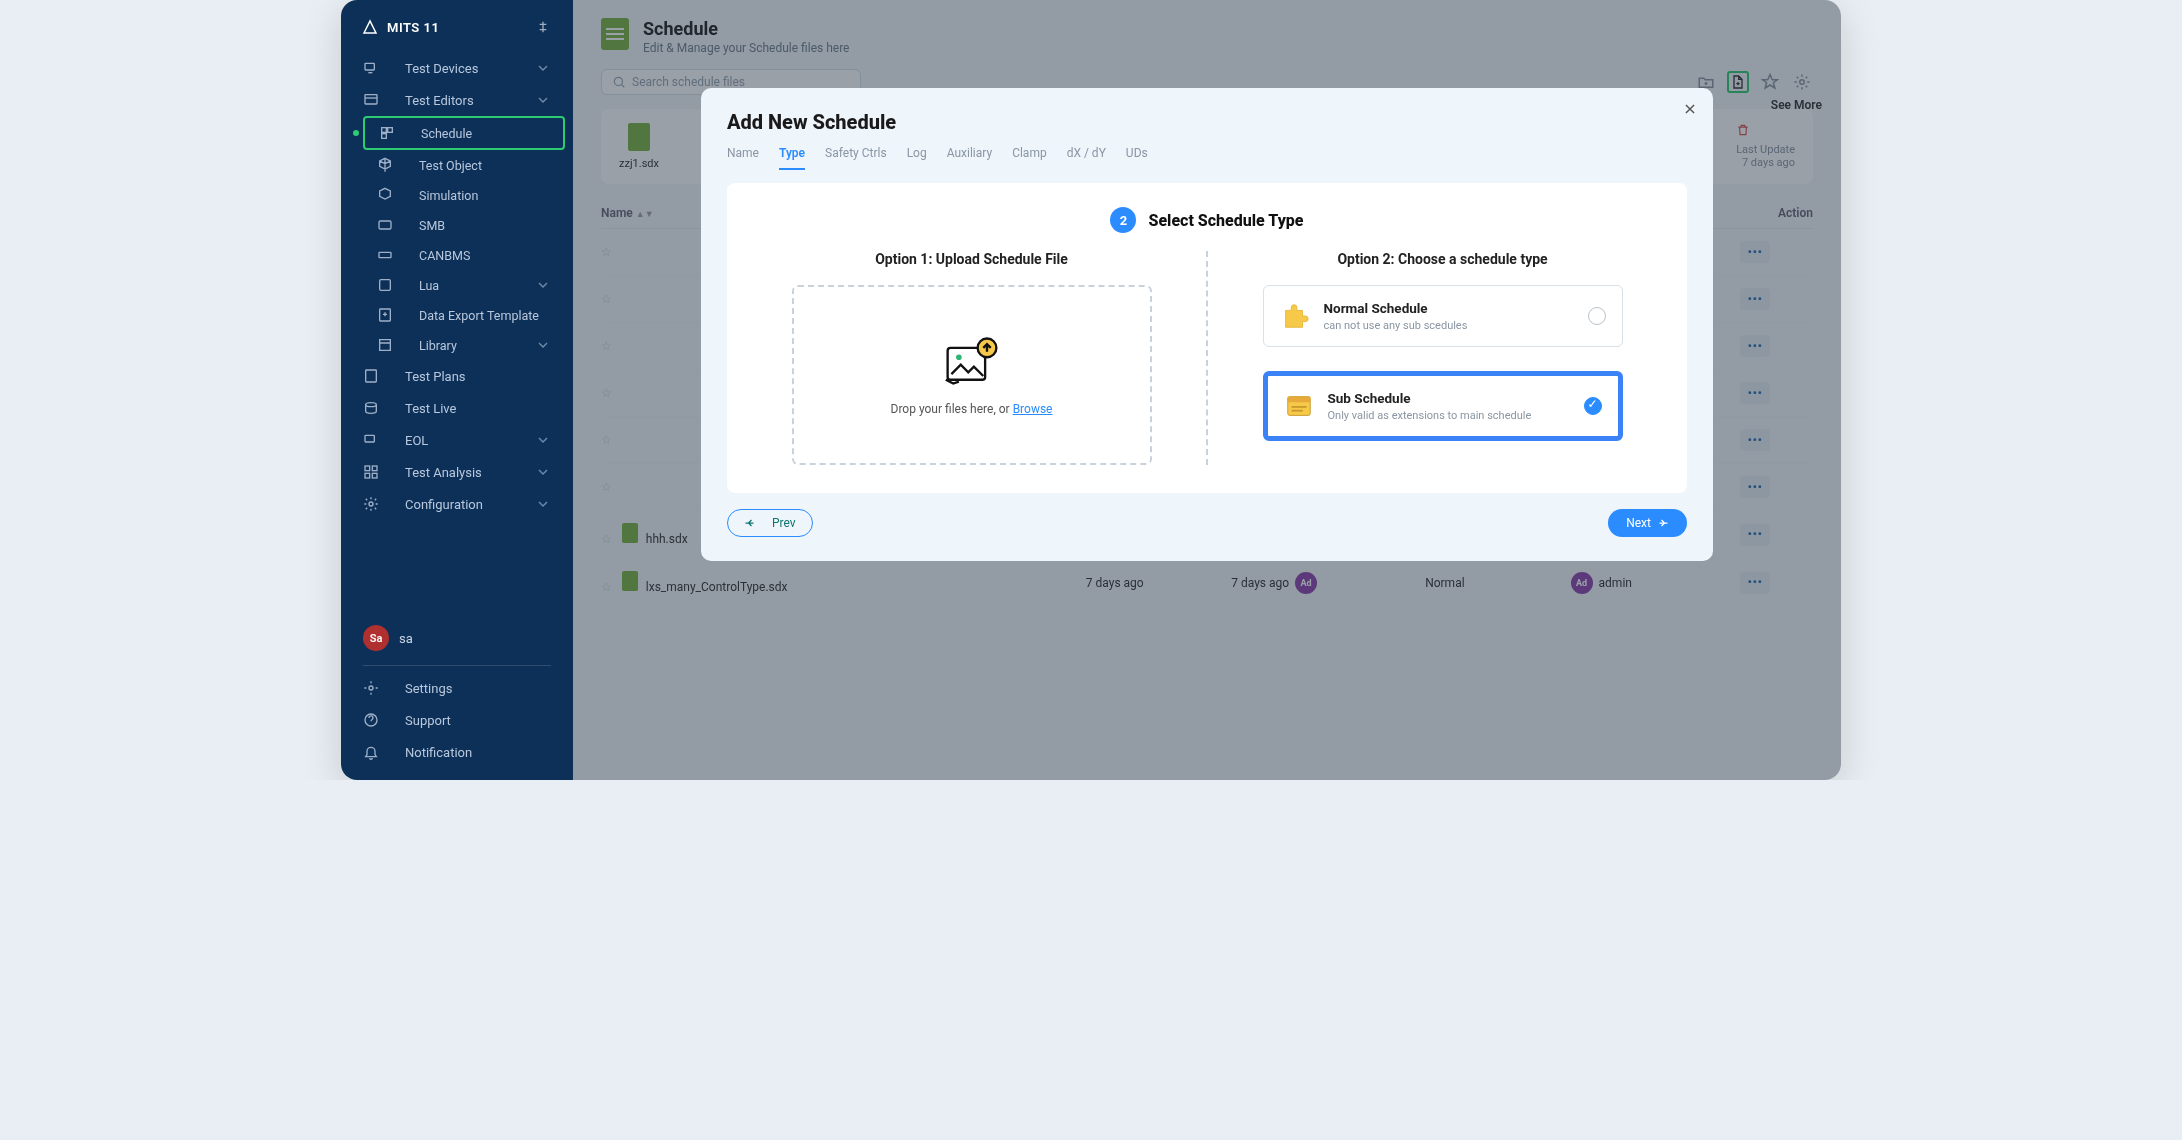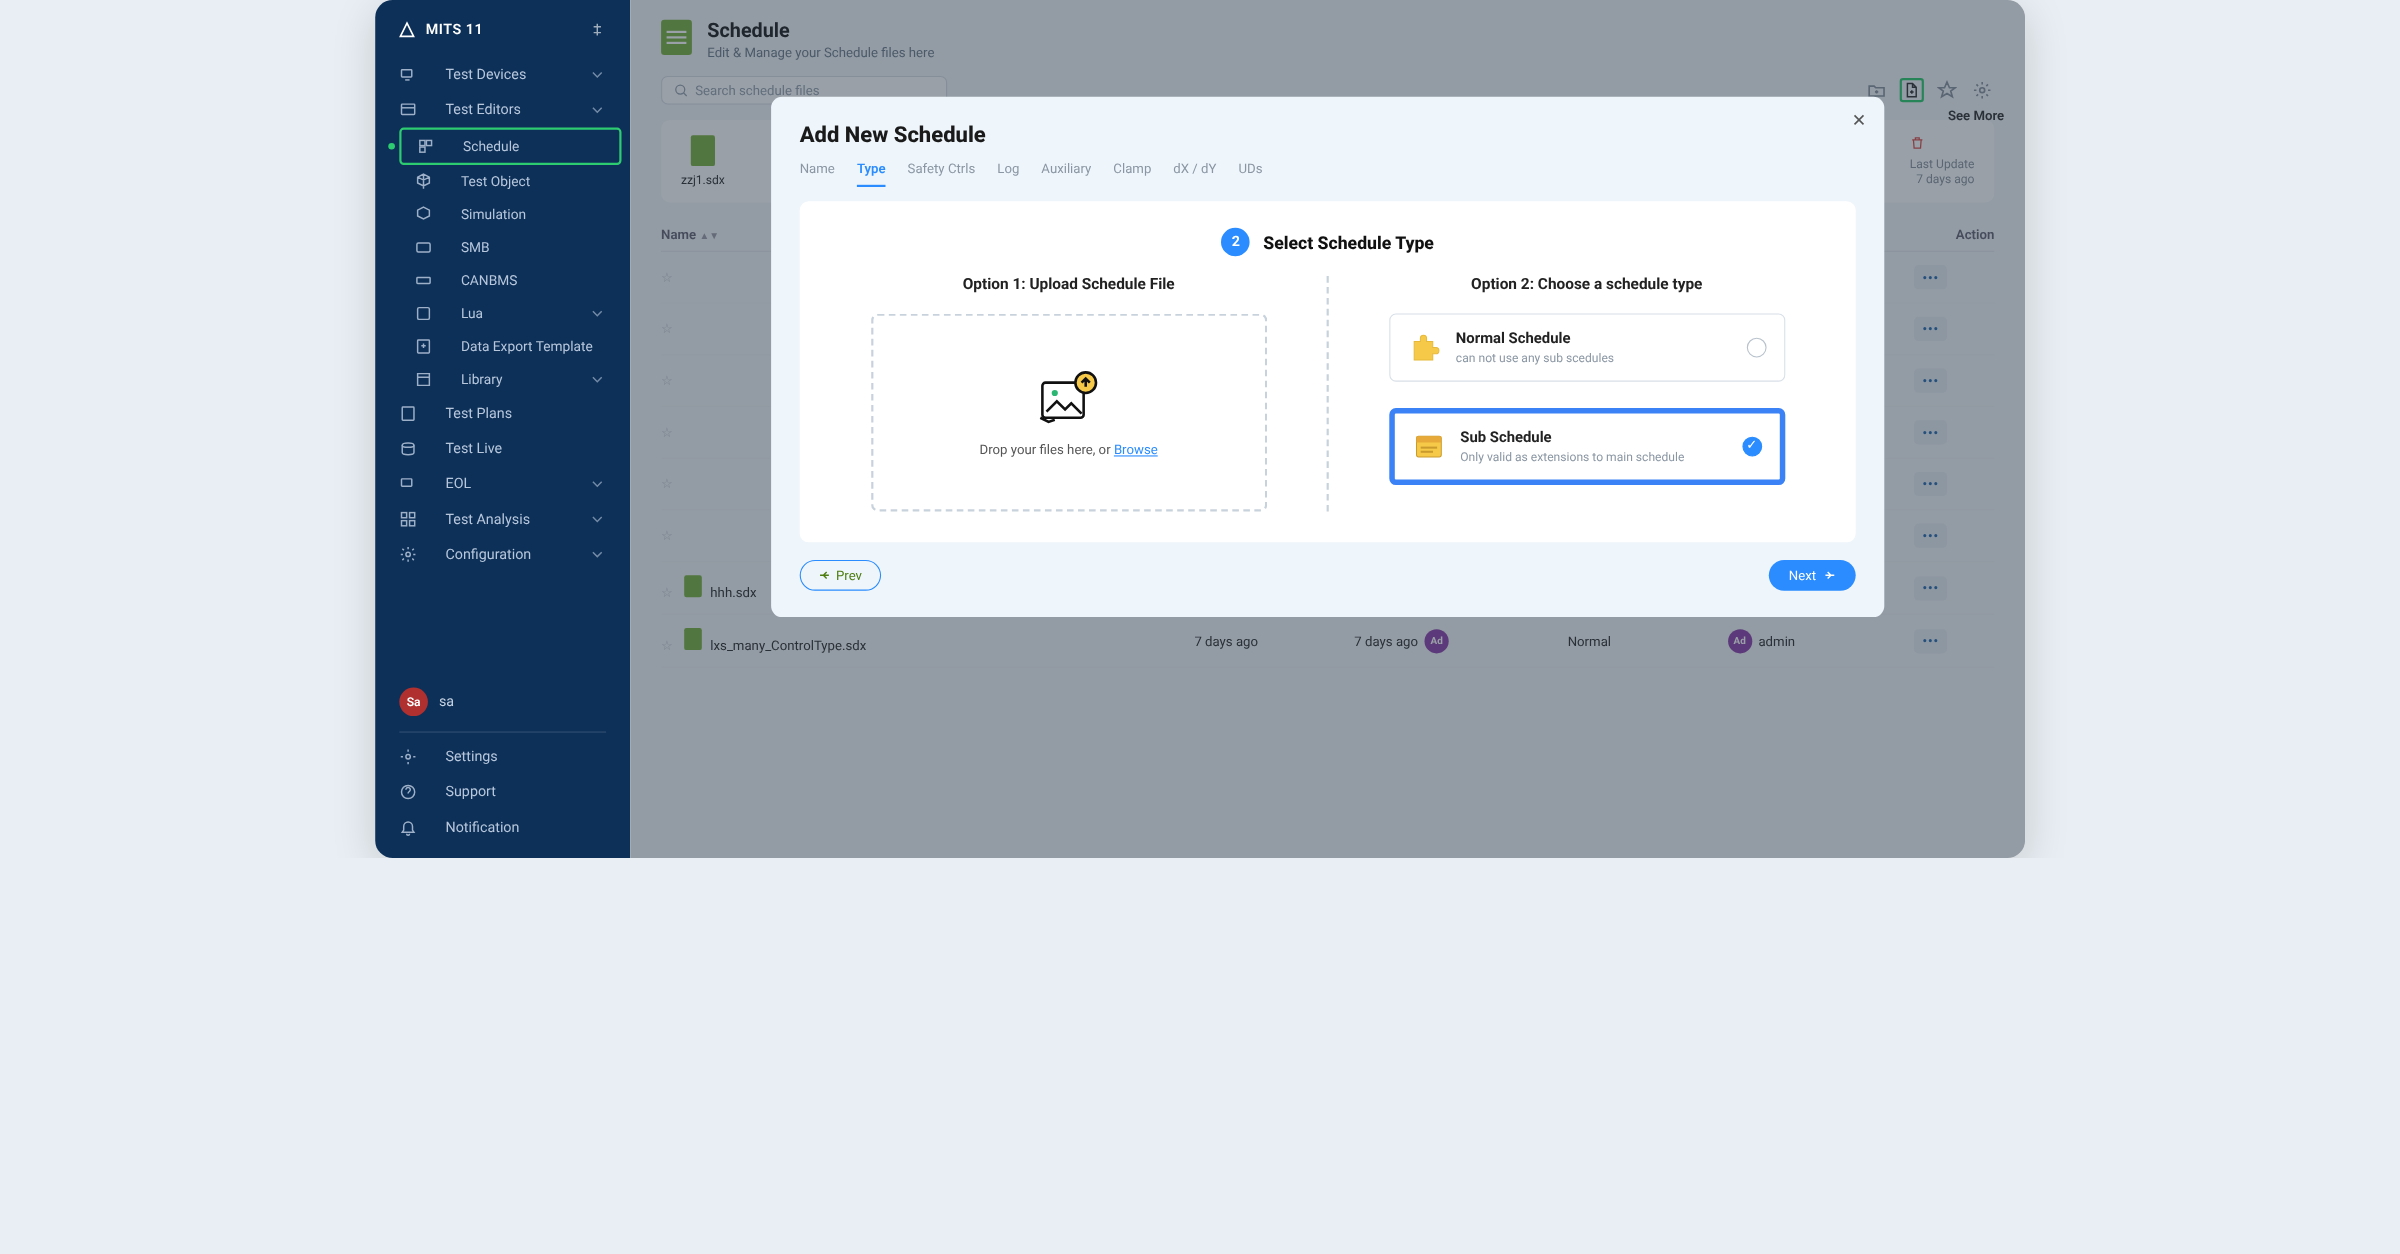--- a/index.html
+++ b/index.html
@@ -78,21 +78,21 @@
 .upload-illus { width:60px; height:54px; position:relative; }
 .sched-card { width:360px; border:1px solid #d8e0e8; border-radius:6px; padding:14px 16px; display:flex; align-items:center; gap:14px; margin-bottom:24px; cursor:pointer; }
 .sched-card.selected { border:5px solid #3b82f6; }
 .sched-card .card-ic { width:30px; height:30px; }
 .sched-card .card-title { font-size:13.5px; font-weight:700; color:#222; }
 .sched-card .card-sub { font-size:11px; color:#8a96a3; margin-top:3px; }
 .sched-card .radio { margin-left:auto; width:18px; height:18px; border-radius:50%; border:1.5px solid #b8c2cc; }
 .sched-card.selected .radio { background:#2a8cff; border-color:#2a8cff; position:relative; }
 .sched-card.selected .radio::after{content:"✓"; color:#fff; position:absolute; left:3px; top:-1px; font-size:12px;}
 .modal-footer { display:flex; align-items:center; margin-top:16px; }
-.btn-prev { border:1.5px solid #2a8cff; color:#4d7c0f; background:transparent; border-radius:18px; padding:6px 16px; font-size:12px; display:flex; align-items:center; gap:4px; cursor:pointer; }
+.btn-prev { border:1.5px solid #2a8cff; color:#0f766e; background:transparent; border-radius:18px; padding:6px 16px; font-size:12px; display:flex; align-items:center; gap:16px; cursor:pointer; }
 .btn-next { margin-left:auto; background:#2a8cff; color:#fff; border:none; border-radius:18px; padding:7px 18px; font-size:12px; display:flex; align-items:center; gap:6px; cursor:pointer; }
 
 svg { display:block; }
 </style>
 </head>
 <body>
 
 <div class="app-frame">
 
   <div class="sidebar">

